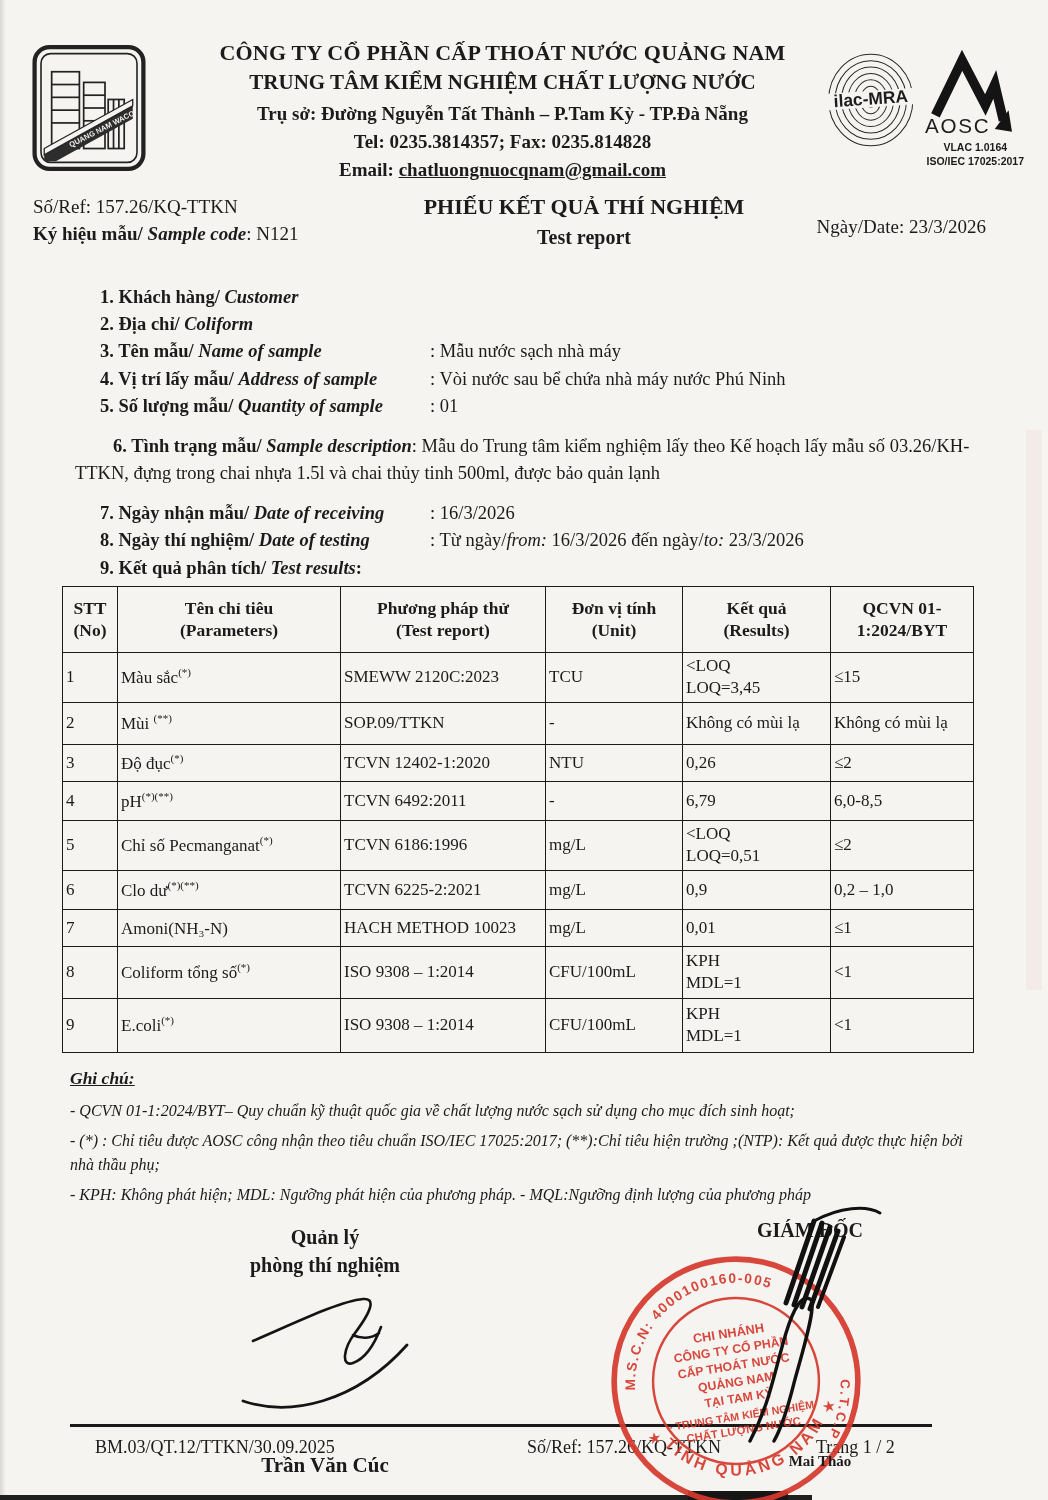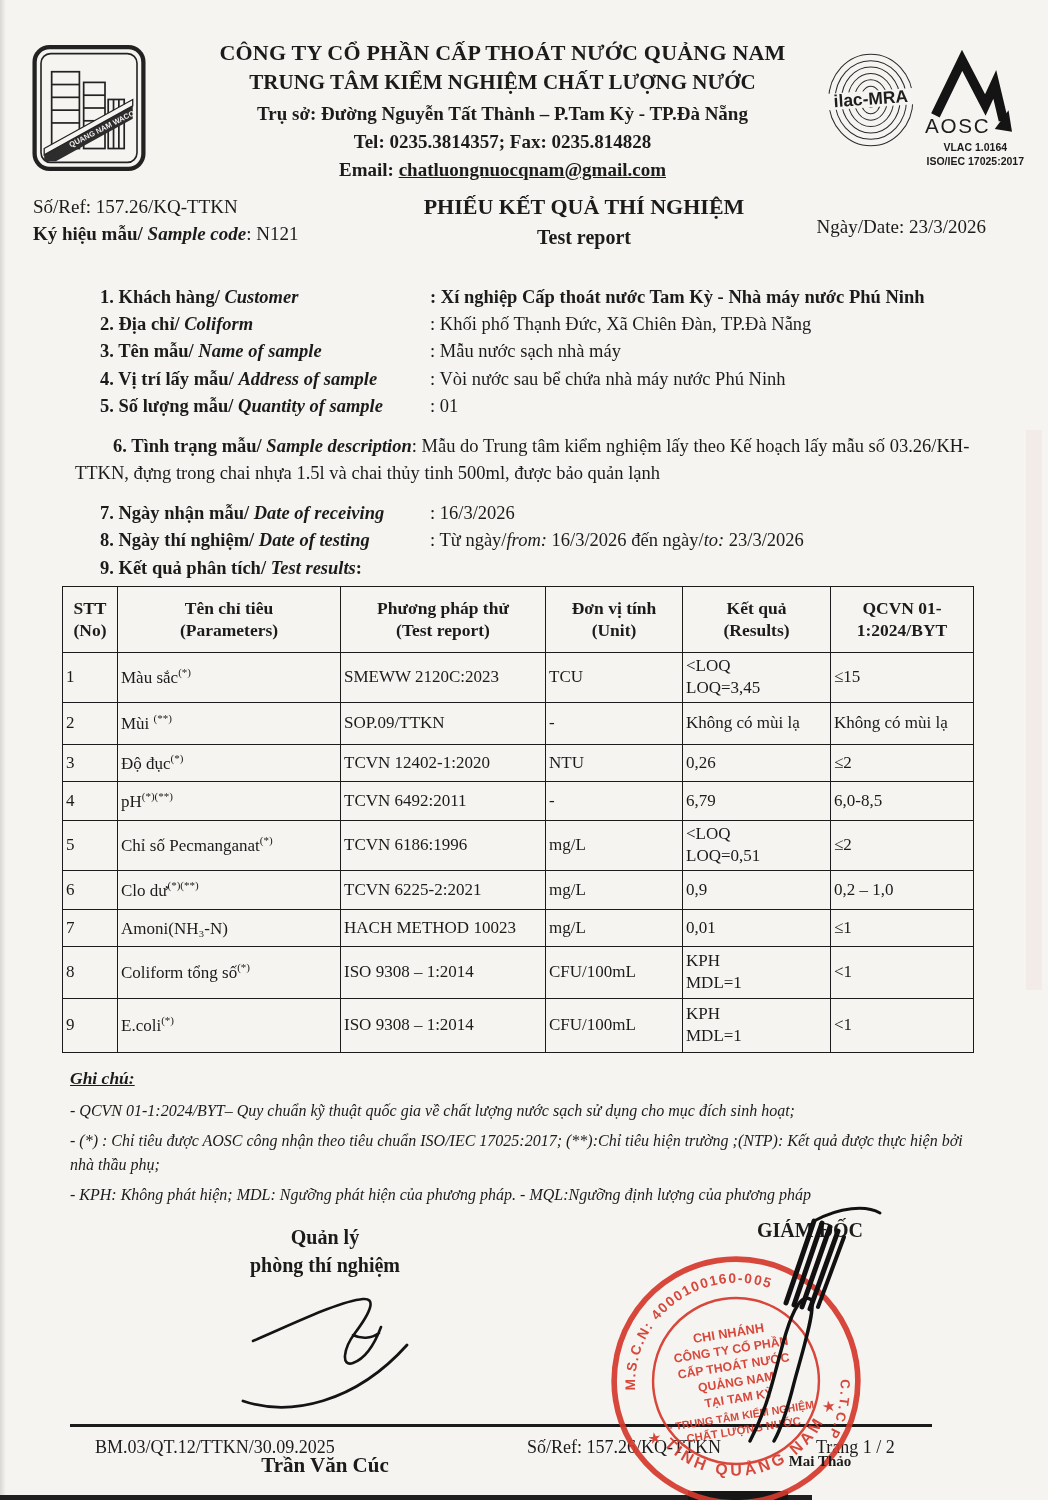--- a/index.html
+++ b/index.html
@@ -152,25 +152,23 @@
     <div class="title-block">
       <div class="title-vi">PHIẾU KẾT QUẢ THÍ NGHIỆM</div>
       <div class="title-en">Test report</div>
     </div>
     <div class="date-line">Ngày/Date: 23/3/2026</div>
   </div>
 
   <div class="fields">
     <div class="f">
       <div class="fl"><span>1. Khách hàng/ </span><span class="en">Customer</span></div>
-      <div class="fv fv-bold">: Xí nghiệp Cấp thoát nước Tam Kỳ - Nhà máy nước Phú Ninh</div>
     </div>
     <div class="f">
       <div class="fl"><span>2. Địa chỉ/ </span><span class="en">Coliform</span></div>
-      <div class="fv">: Khối phố Thạnh Đức, Xã Chiên Đàn, TP.Đà Nẵng</div>
     </div>
     <div class="f">
       <div class="fl"><span>3. Tên mẫu/ </span><span class="en">Name of sample</span></div>
       <div class="fv">: Mẫu nước sạch nhà máy</div>
     </div>
     <div class="f">
       <div class="fl"><span>4. Vị trí lấy mẫu/ </span><span class="en">Address of sample</span></div>
       <div class="fv">: Vòi nước sau bể chứa nhà máy nước Phú Ninh</div>
     </div>
     <div class="f">

